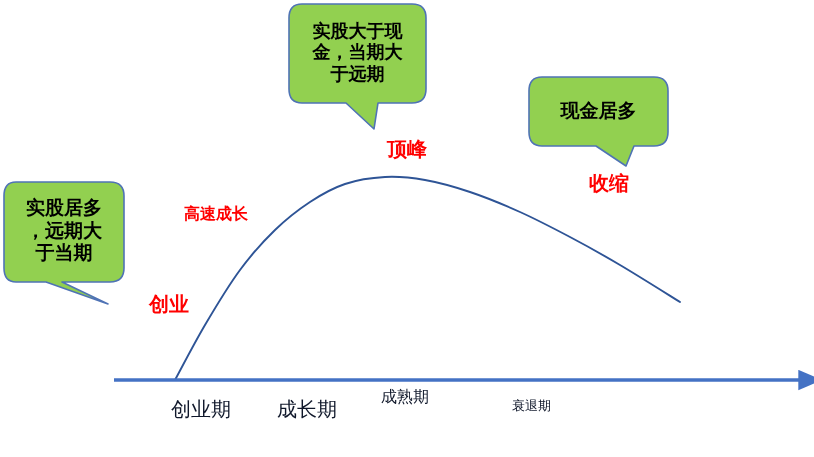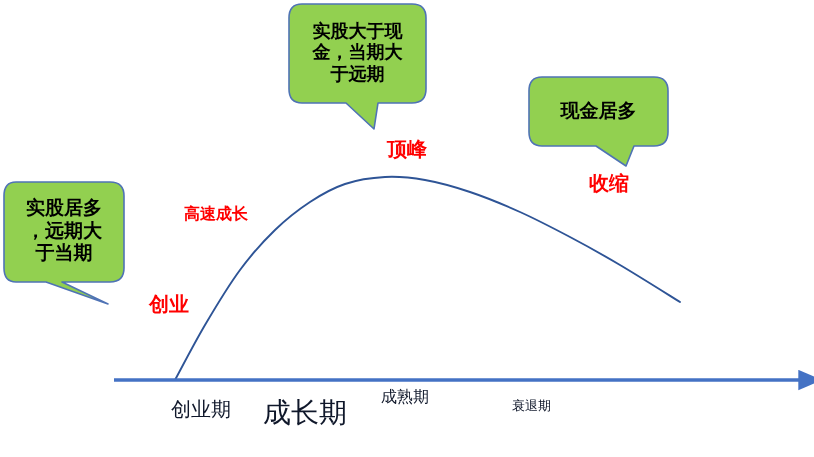--- a/index.html
+++ b/index.html
@@ -150,19 +150,19 @@
   <div class="phase-note" style="left:149px; top:294px; font-size:20px;">创业</div>
 
   <div class="phase-note" style="left:184px; top:206px; font-size:16px;">高速成长</div>
 
   <div class="phase-note" style="left:387px; top:139px; font-size:20px;">顶峰</div>
 
   <div class="phase-note" style="left:569px; top:173px; font-size:20px;margin-left:20px;">收缩</div>
 
   <div class="axis-label" style="left:171px; top:399px; font-size:20px;">创业期</div>
 
-  <div class="axis-label" style="left:263px; top:399px; font-size:28px;">成长期</div>
+  <div class="axis-label" style="left:277px; top:399px; font-size:20px;">成长期</div>
 
   <div class="axis-label" style="left:381px; top:389px; font-size:16px;">成熟期</div>
 
   <div class="axis-label" style="left:512px; top:399px; font-size:13px;">衰退期</div>
 
 </div>
 
 </body></html>

